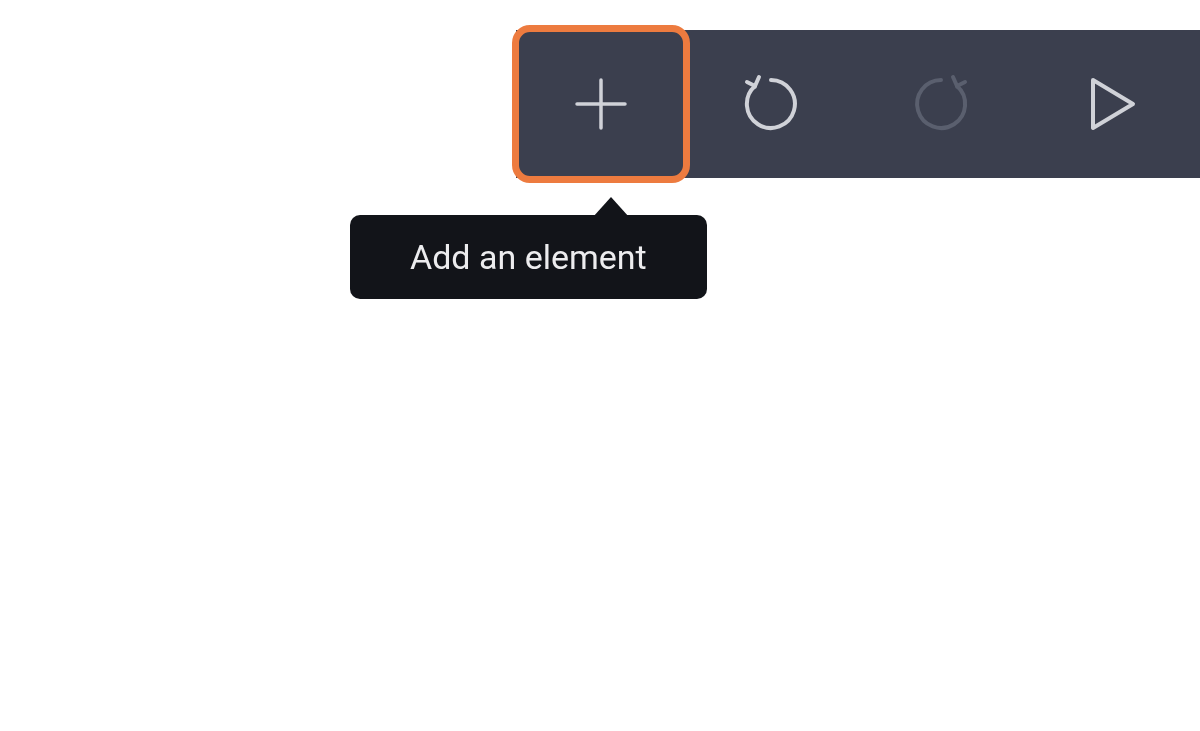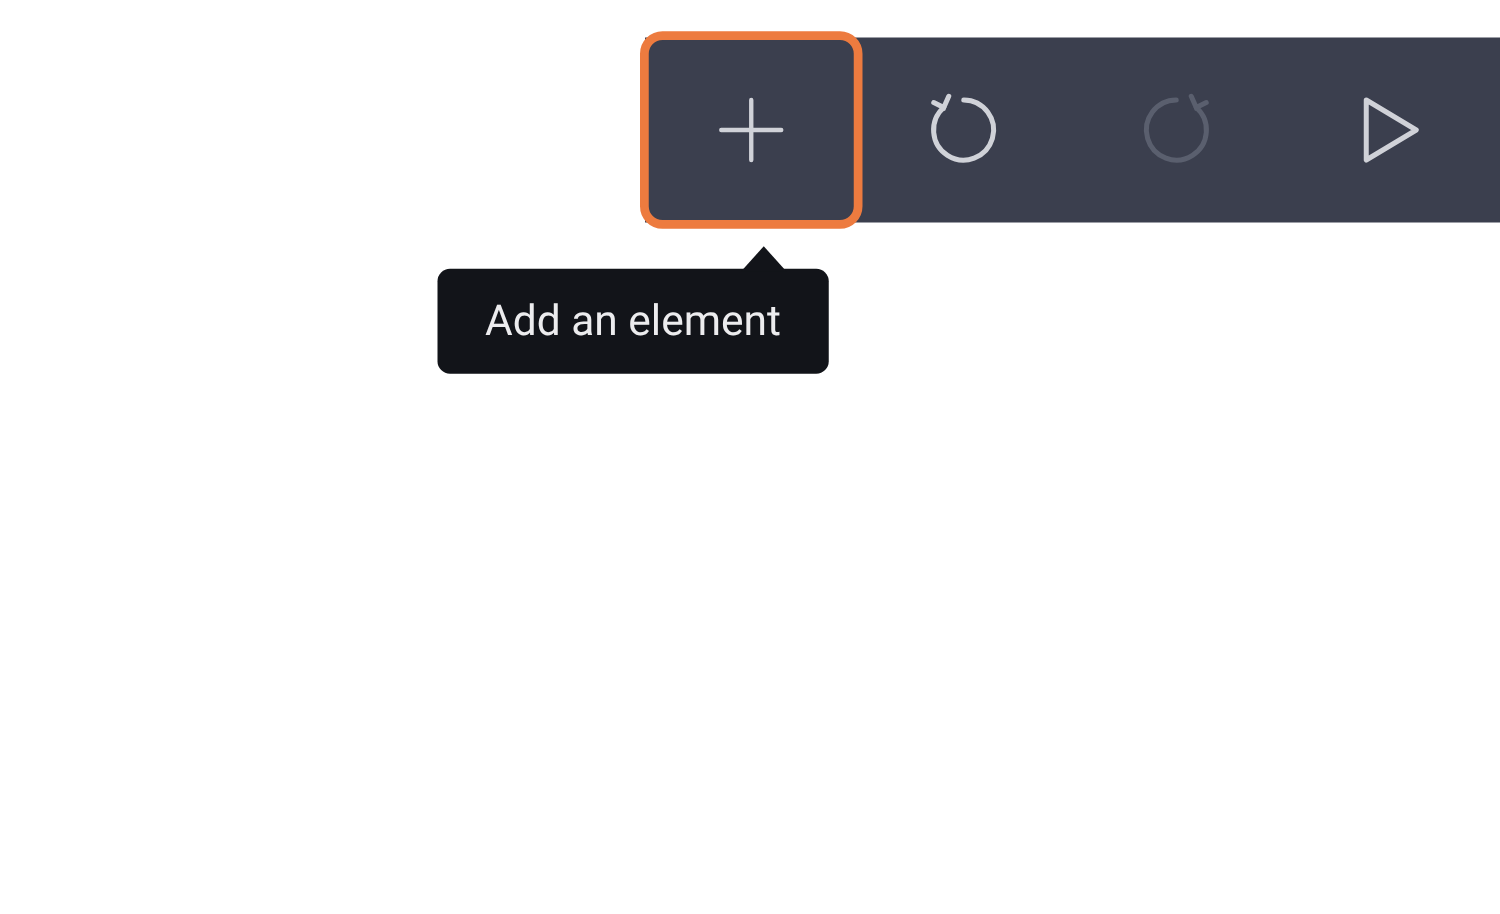--- a/index.html
+++ b/index.html
@@ -46,21 +46,21 @@
       border: 7px solid #ed7b3f;
       border-radius: 18px;
       pointer-events: none;
     }
     .tooltip {
       position: absolute;
       top: 215px;
       left: 350px;
       background: #121419;
       color: #ececee;
-      padding: 22px 38px;
+      padding: 22px 60px;
       border-radius: 10px;
       font-size: 34px;
       font-weight: 400;
     }
     .tooltip-arrow {
       position: absolute;
       top: -18px;
       left: 243px;
       width: 0;
       height: 0;

